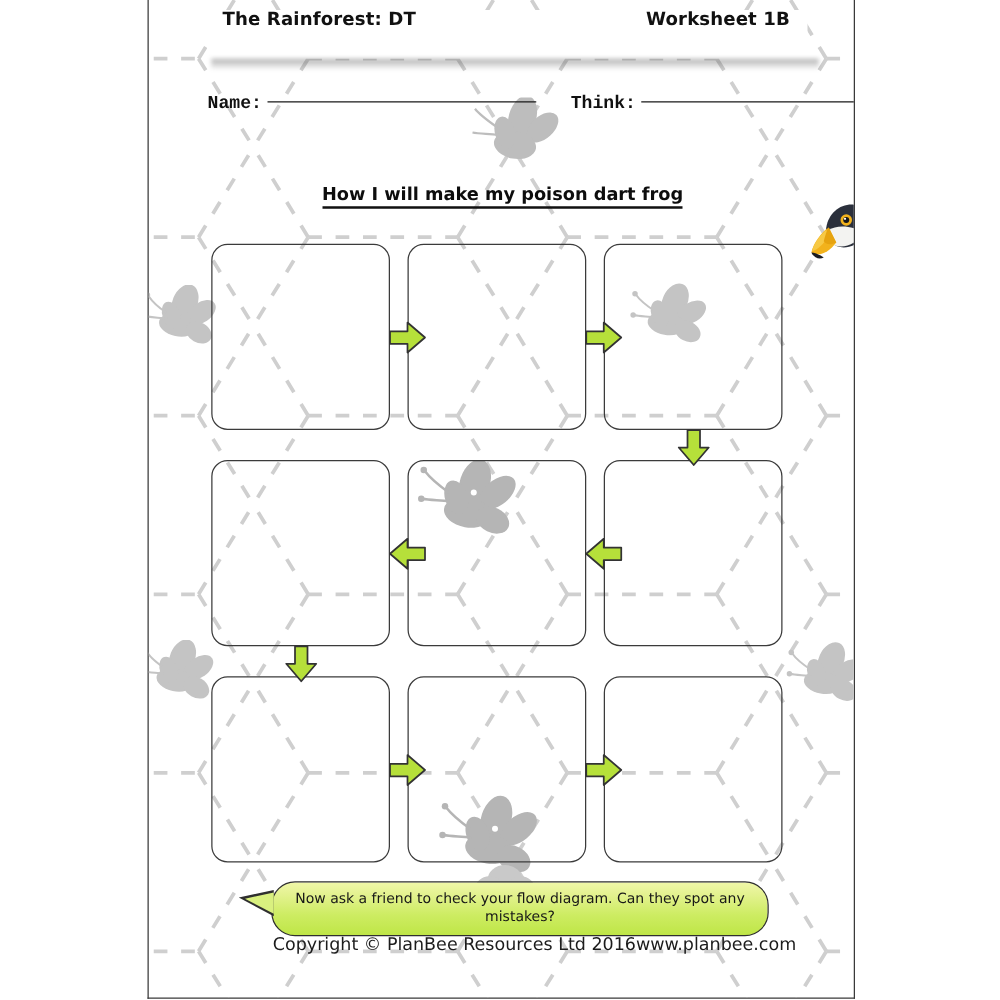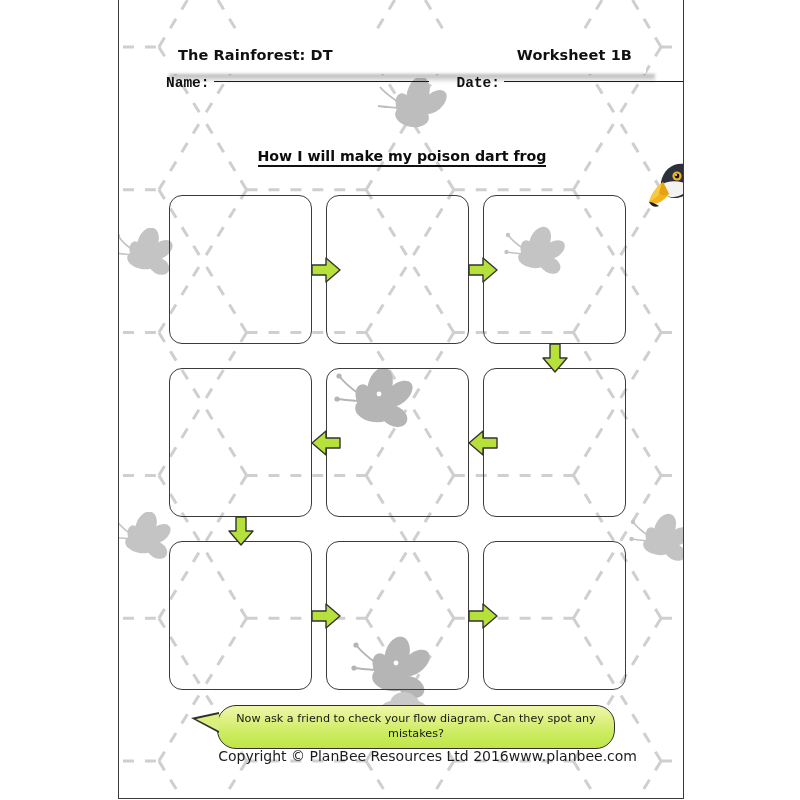--- a/index.html
+++ b/index.html
@@ -53,26 +53,26 @@
   }
   .bug { position: absolute; }
 
   
   .content { position: relative; z-index: 3; width: 100%; height: 100%; }
 
   
   .title-bar {
     position: absolute;
     left: 47px;
-    top: 35px;
+    top: 8px;
     width: 480px;
     height: 39px;
     background: #ffffff;
     display: flex;
-    align-items: center;
+    align-items: flex-start;
     justify-content: space-between;
     padding: 0 14px 0 12px;
   }
   .title-bar::after {
     content: "";
     position: absolute;
     left: 3px;
     top: 39px;
     width: 486px;
     height: 9px;
@@ -421,21 +421,21 @@
     <div class="content">
 
       <div class="title-bar">
         <div class="title-left">The Rainforest: DT</div>
         <div class="title-right">Worksheet 1B</div>
       </div>
 
       <div class="namedate">
         <span class="nd-label">Name:</span>
         <span class="nd-rule first"></span>
-        <span class="nd-label">Date:</span>
+        <span class="nd-label">Think:</span>
         <span class="nd-rule second"></span>
       </div>
 
 
       <div class="section-title">
         <span>How I will make my poison dart frog</span>
       </div>
 
       <div class="flow-box" style="left:50px;  top:195px; width:143px; height:149px;"></div>
       <div class="flow-box" style="left:207px; top:195px; width:143px; height:149px;"></div>

